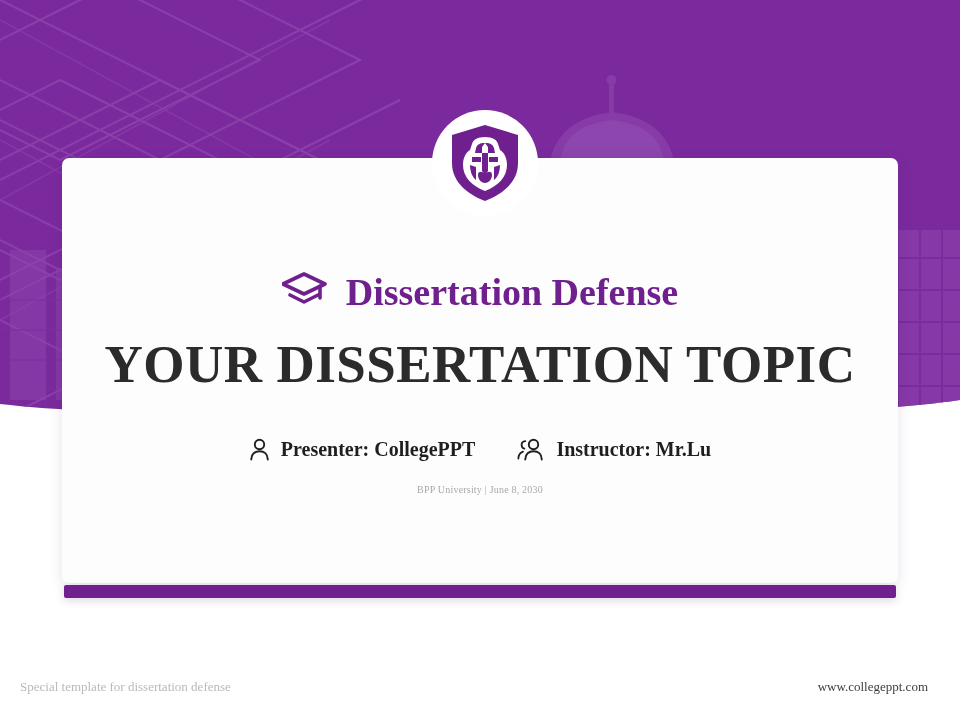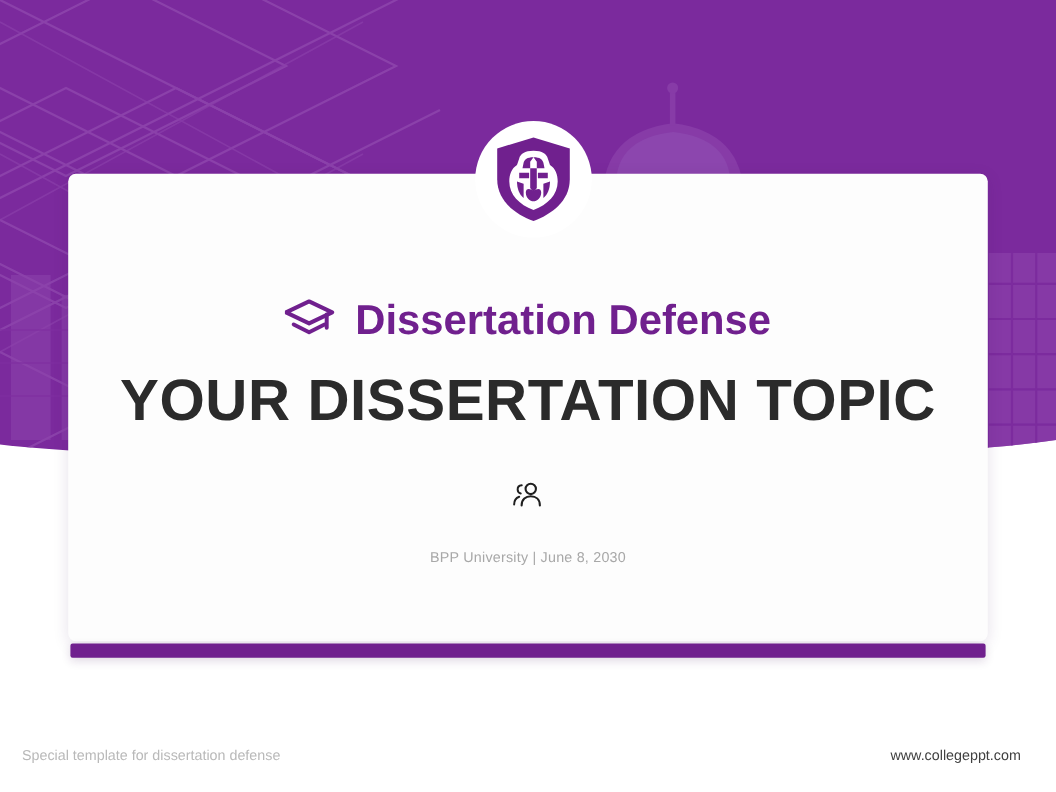--- a/index.html
+++ b/index.html
@@ -13,20 +13,21 @@
     font-family: "Liberation Sans", sans-serif;
     overflow: hidden;
   }
 
   .slide {
     position: relative;
     width: 960px;
     height: 720px;
     background: #ffffff;
     overflow: hidden;
+    font-family: Liberation Serif, serif;
   }
 
   
   .header-band {
     position: absolute;
     left: 0;
     top: 0;
     width: 960px;
     height: 420px;
     overflow: hidden;
@@ -130,22 +131,22 @@
   }
   .person-block svg { display: block; }
   .person-text {
     font-size: 20px;
     font-weight: bold;
     color: #1f1f1f;
     white-space: nowrap;
   }
 
   .meta-line {
-    margin-top: 38px;
-    font-size: 13px;
+    margin-top: 23px;
+    font-size: 10px;
     color: #a8a8a8;
     letter-spacing: 0.2px;
     white-space: nowrap;
   }
 
   
   .footer-left {
     position: absolute;
     left: 20px;
     top: 679px;
@@ -268,30 +269,40 @@
           <path d="M38 15 L38 27" stroke="#70208e" stroke-width="3.6" stroke-linecap="round"></path>
           <path d="M8 24 L22 31 L36 24" fill="none" stroke="#70208e" stroke-width="3.6" stroke-linecap="round" stroke-linejoin="round"></path>
         </svg>
       </span>
       <span class="subtitle-text">Dissertation Defense</span>
     </div>
 
     <div class="main-title">YOUR DISSERTATION TOPIC</div>
 
     <div class="people-row">
+      <div class="person-block">
+        <span>
+          <svg width="21" height="23" viewBox="0 0 21 23" xmlns="http://www.w3.org/2000/svg">
+            <circle cx="10.5" cy="6.5" r="4.7" fill="none" stroke="#1f1f1f" stroke-width="1.9"></circle>
+            <path d="M2.2 21.5 C2.2 15.9 6.0 13.2 10.5 13.2 C15.0 13.2 18.8 15.9 18.8 21.5" fill="none" stroke="#1f1f1f" stroke-width="1.9" stroke-linecap="round"></path>
+          </svg>
+        </span>
+        <span class="person-text">Presenter: CollegePPT</span>
+      </div>
 
       <div class="person-block">
         <span>
           <svg width="28" height="23" viewBox="0 0 28 23" xmlns="http://www.w3.org/2000/svg">
             <circle cx="16.5" cy="6.5" r="4.7" fill="none" stroke="#1f1f1f" stroke-width="1.9"></circle>
             <path d="M8.2 21.5 C8.2 15.9 12.0 13.2 16.5 13.2 C21.0 13.2 24.8 15.9 24.8 21.5" fill="none" stroke="#1f1f1f" stroke-width="1.9" stroke-linecap="round"></path>
             <path d="M8.3 3.2 C6.0 3.4 4.5 5.1 4.6 7.2 C4.7 9.0 5.9 10.3 7.4 10.7" fill="none" stroke="#1f1f1f" stroke-width="1.8" stroke-linecap="round"></path>
             <path d="M6.0 13.6 C3.2 14.6 1.4 17.1 1.4 20.6" fill="none" stroke="#1f1f1f" stroke-width="1.8" stroke-linecap="round"></path>
           </svg>
         </span>
+        <span class="person-text">Instructor: Mr.Lu</span>
       </div>
     </div>
 
     <div class="meta-line">BPP University | June 8, 2030</div>
   </div>
 
   <div class="footer-left">Special template for dissertation defense</div>
   <div class="footer-right">www.collegeppt.com</div>
 
 </div>

